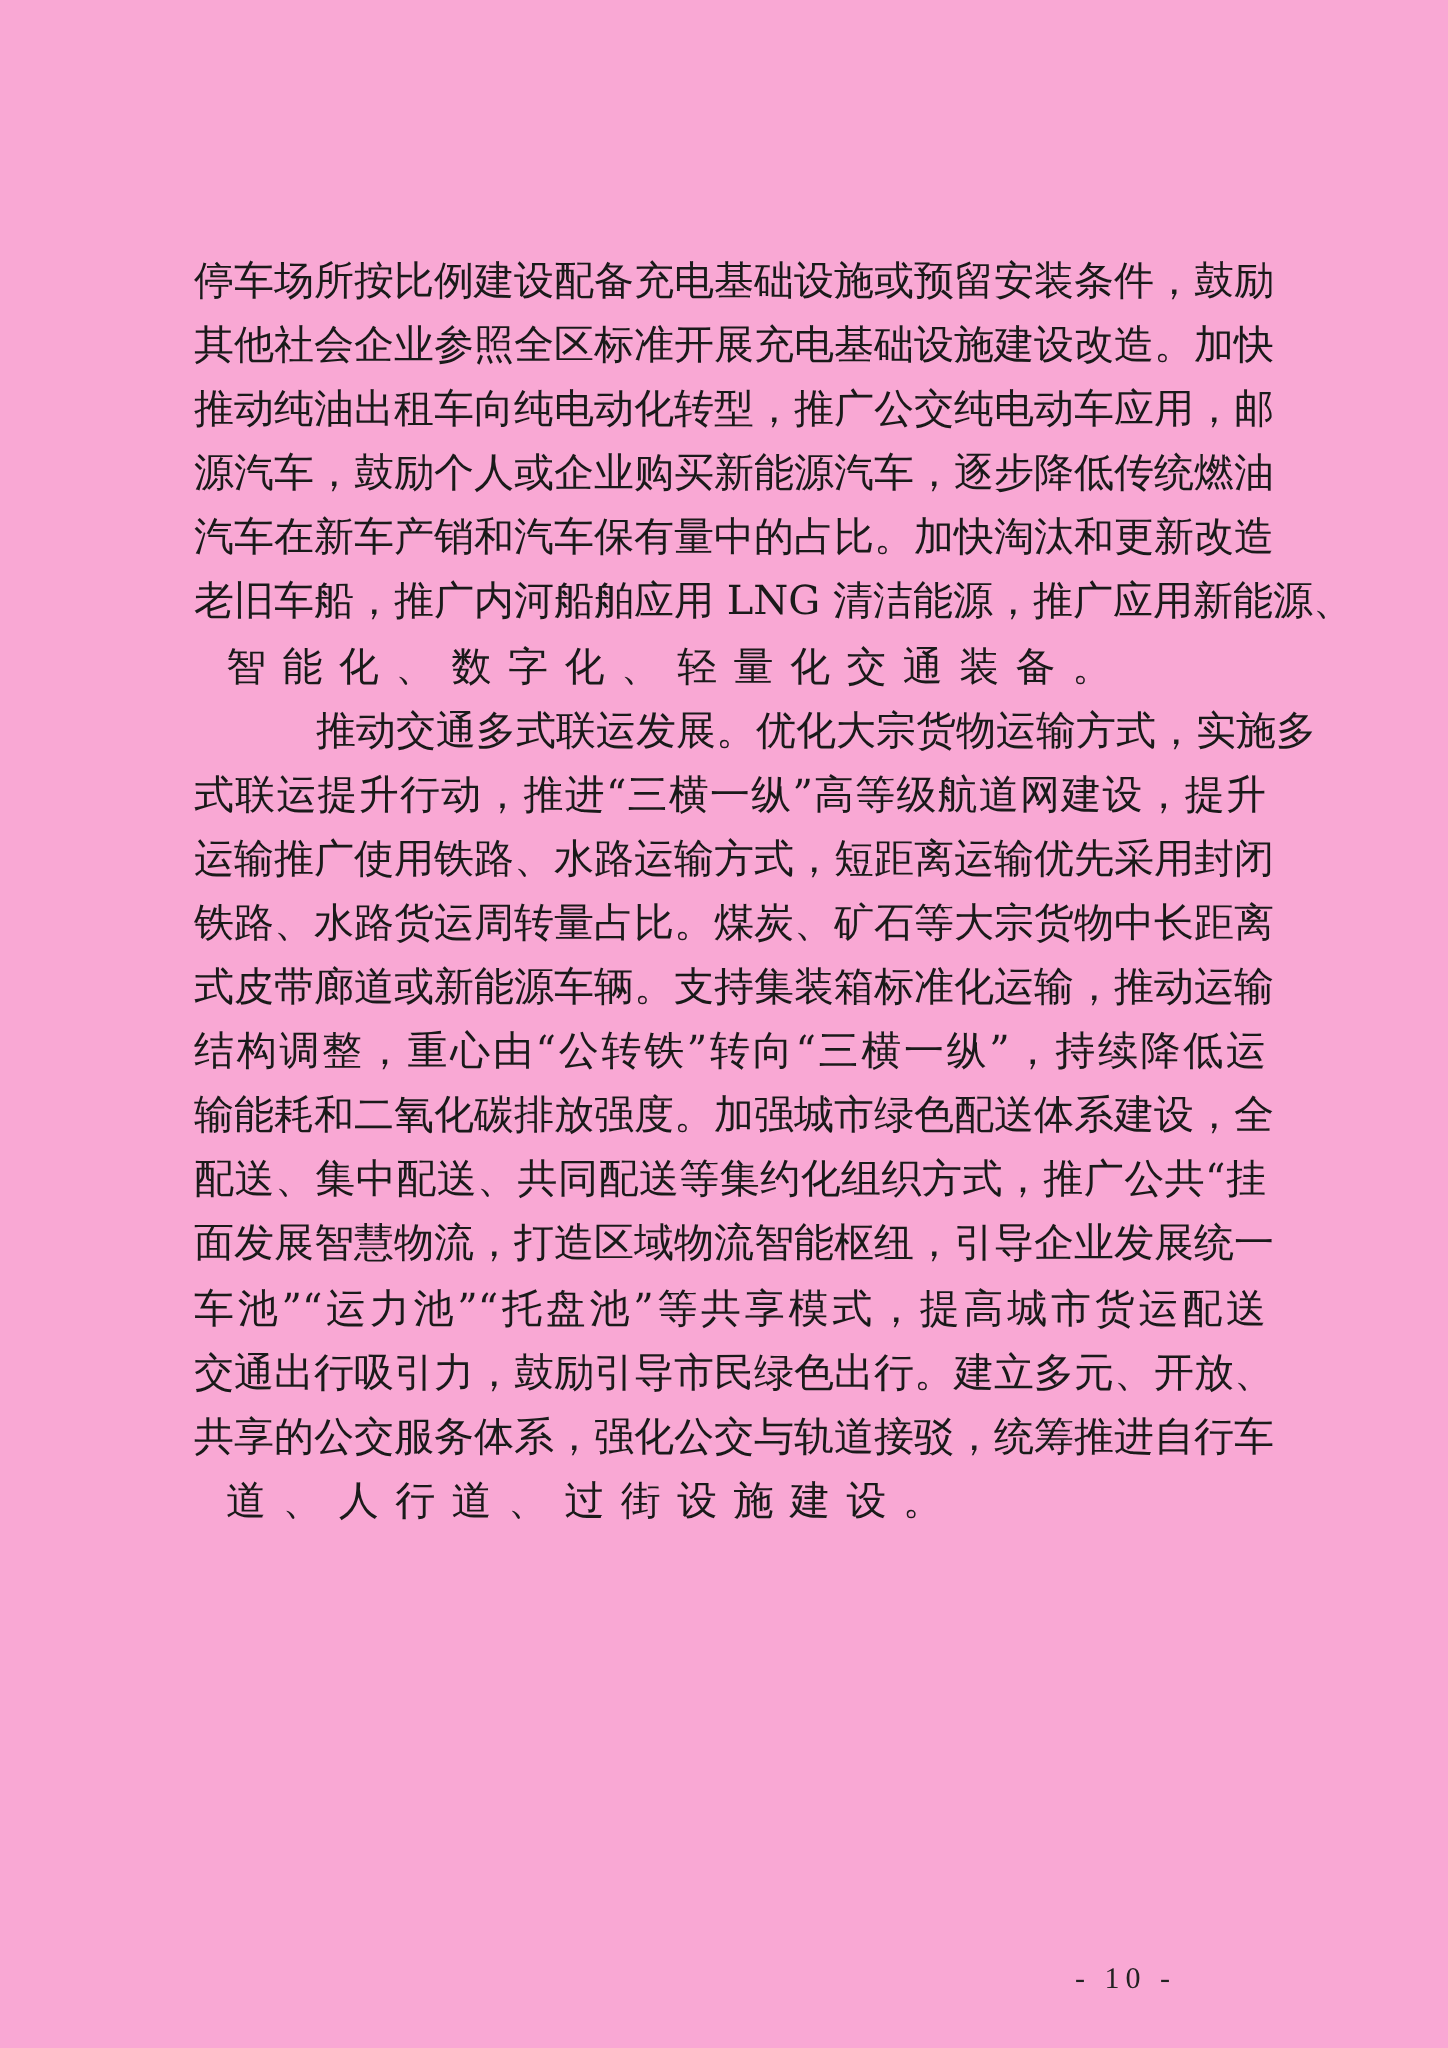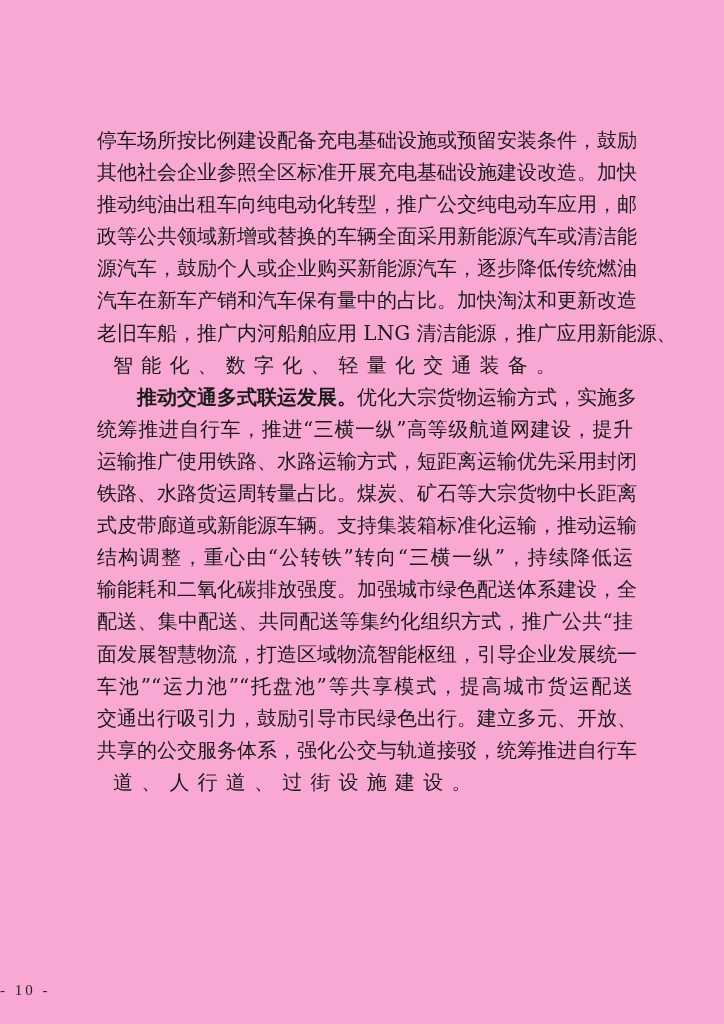--- a/index.html
+++ b/index.html
@@ -42,55 +42,55 @@
     }
     .line.last {
       text-align-last: left;
       letter-spacing: 8.2px;
       margin-left: 16px;
     }
     .line.indent {
       padding-left: 40px;
     }
     .lead {
-      font-weight: bold;
+      font-weight: normal;
       letter-spacing: 0;
+      margin-left: 21px;
     }
     .page-number {
       position: absolute;
       left: 0;
       width: 588px;
       top: 982px;
-      text-align: left;
+      text-align: right;
       font-size: 15px;
       font-family: "Liberation Serif", "DejaVu Serif", serif;
       color: #222222;
       letter-spacing: 3px;
     }
   </style>
 </head>
 <body>
 
 <div class="page">
   <div class="body-text">
 
     <div class="paragraph">
       <span class="line">停车场所按比例建设配备充电基础设施或预留安装条件，鼓励</span>
       <span class="line">其他社会企业参照全区标准开展充电基础设施建设改造。加快</span>
       <span class="line">推动纯油出租车向纯电动化转型，推广公交纯电动车应用，邮</span>
-      <span class="line">政等公共领域新增或替换的车辆全面采用新能源汽车或清洁能</span>
       <span class="line">源汽车，鼓励个人或企业购买新能源汽车，逐步降低传统燃油</span>
       <span class="line">汽车在新车产销和汽车保有量中的占比。加快淘汰和更新改造</span>
       <span class="line">老旧车船，推广内河船舶应用 LNG 清洁能源，推广应用新能源、</span>
       <span class="line last">智能化、数字化、轻量化交通装备。</span>
     </div>
 
     <div class="paragraph">
       <span class="line indent"><span class="lead">推动交通多式联运发展。</span><span>优化大宗货物运输方式，实施多</span></span>
-      <span class="line">统筹推进自行车，推进“三横一纵”高等级航道网建设，提升</span>
+      <span class="line">式联运提升行动，推进“三横一纵”高等级航道网建设，提升</span>
       <span class="line">运输推广使用铁路、水路运输方式，短距离运输优先采用封闭</span>
       <span class="line">铁路、水路货运周转量占比。煤炭、矿石等大宗货物中长距离</span>
       <span class="line">式皮带廊道或新能源车辆。支持集装箱标准化运输，推动运输</span>
       <span class="line">结构调整，重心由“公转铁”转向“三横一纵”，持续降低运</span>
       <span class="line">输能耗和二氧化碳排放强度。加强城市绿色配送体系建设，全</span>
       <span class="line">配送、集中配送、共同配送等集约化组织方式，推广公共“挂</span>
       <span class="line">面发展智慧物流，打造区域物流智能枢纽，引导企业发展统一</span>
       <span class="line">车池”“运力池”“托盘池”等共享模式，提高城市货运配送</span>
       <span class="line">交通出行吸引力，鼓励引导市民绿色出行。建立多元、开放、</span>
       <span class="line">共享的公交服务体系，强化公交与轨道接驳，统筹推进自行车</span>

